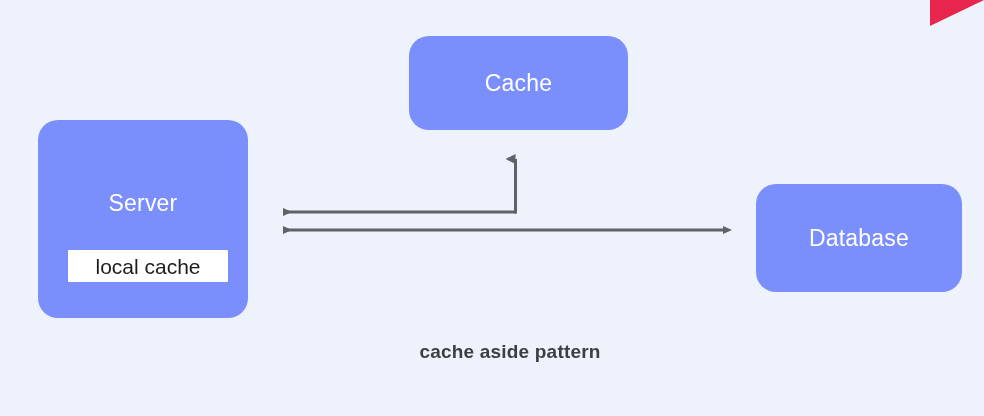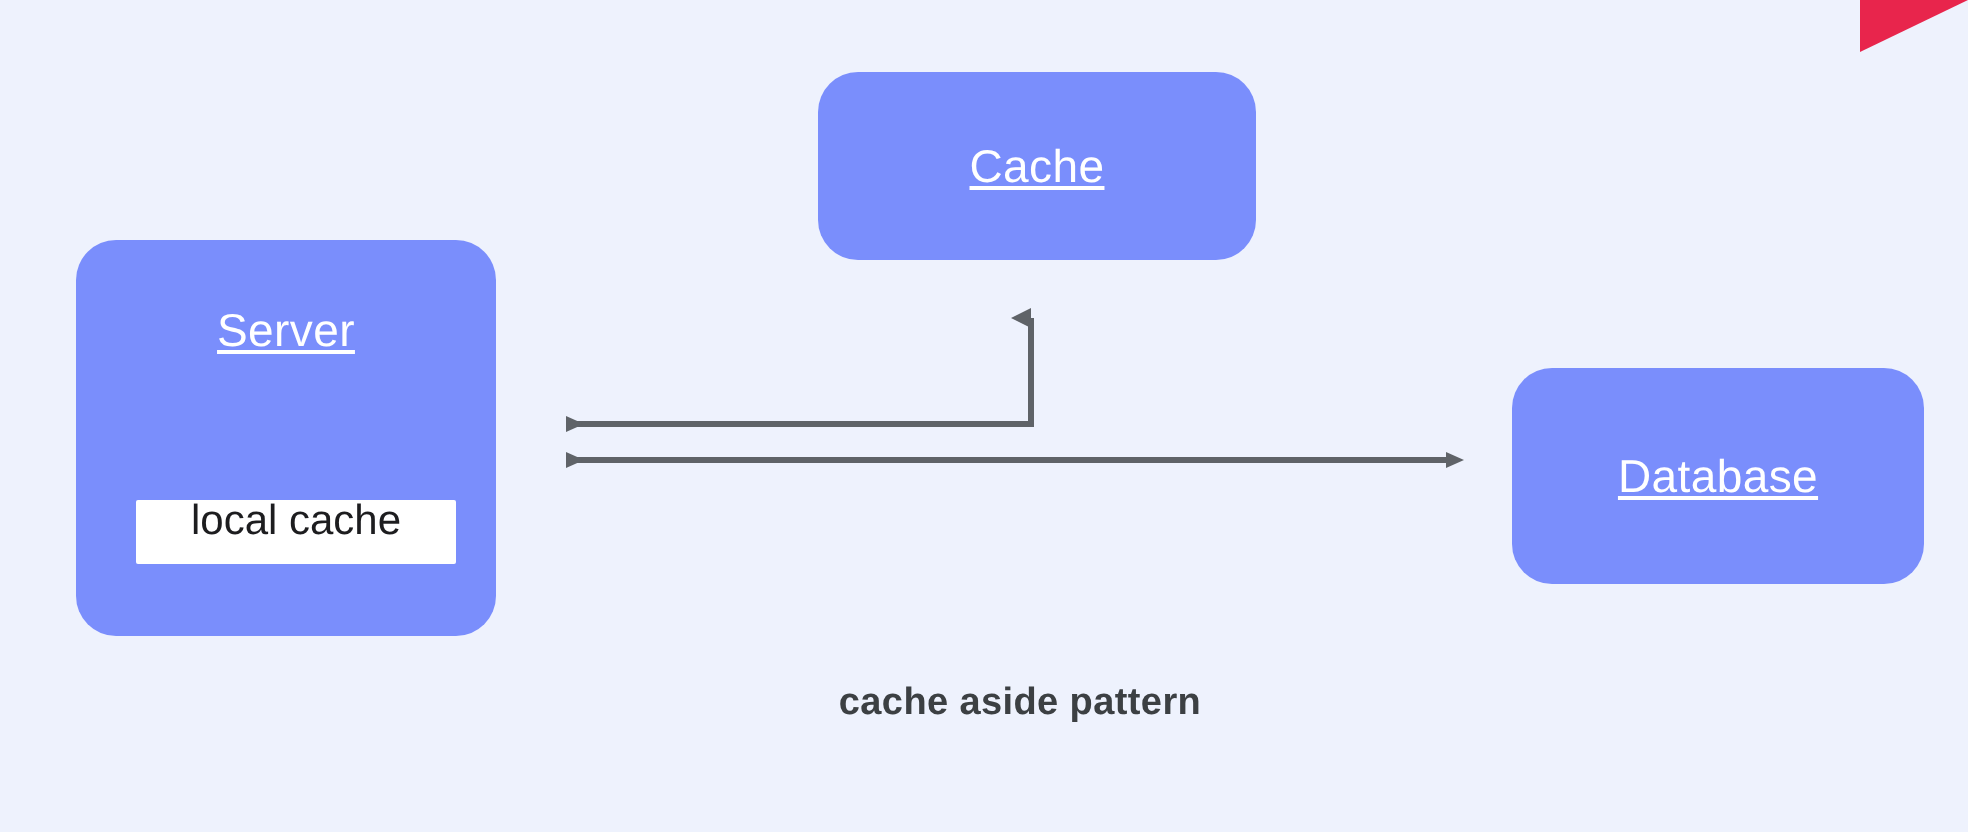--- a/index.html
+++ b/index.html
@@ -30,41 +30,41 @@
     align-items: center;
     box-sizing: border-box;
   }
   .node-label {
     color: #ffffff;
     font-size: 23px;
     font-weight: 400;
     letter-spacing: 0.2px;
     line-height: 1;
     white-space: nowrap;
-    text-decoration: underline;
   }
 
   
   #server-node {
     left: 38px;
     top: 120px;
     width: 210px;
     height: 198px;
     justify-content: flex-start;
-    padding-top: 34px;
+    padding-top: 72px;
   }
   #server-local-cache {
     position: absolute;
     left: 30px;
     top: 130px;
     width: 160px;
     height: 32px;
     background: #ffffff;
     border-radius: 1px;
     display: flex;
+    align-items: center;
     justify-content: center;
   }
   #server-local-cache .badge-label {
     color: #1d1d1f;
     font-size: 21px;
     line-height: 1;
     white-space: nowrap;
   }
 
   

